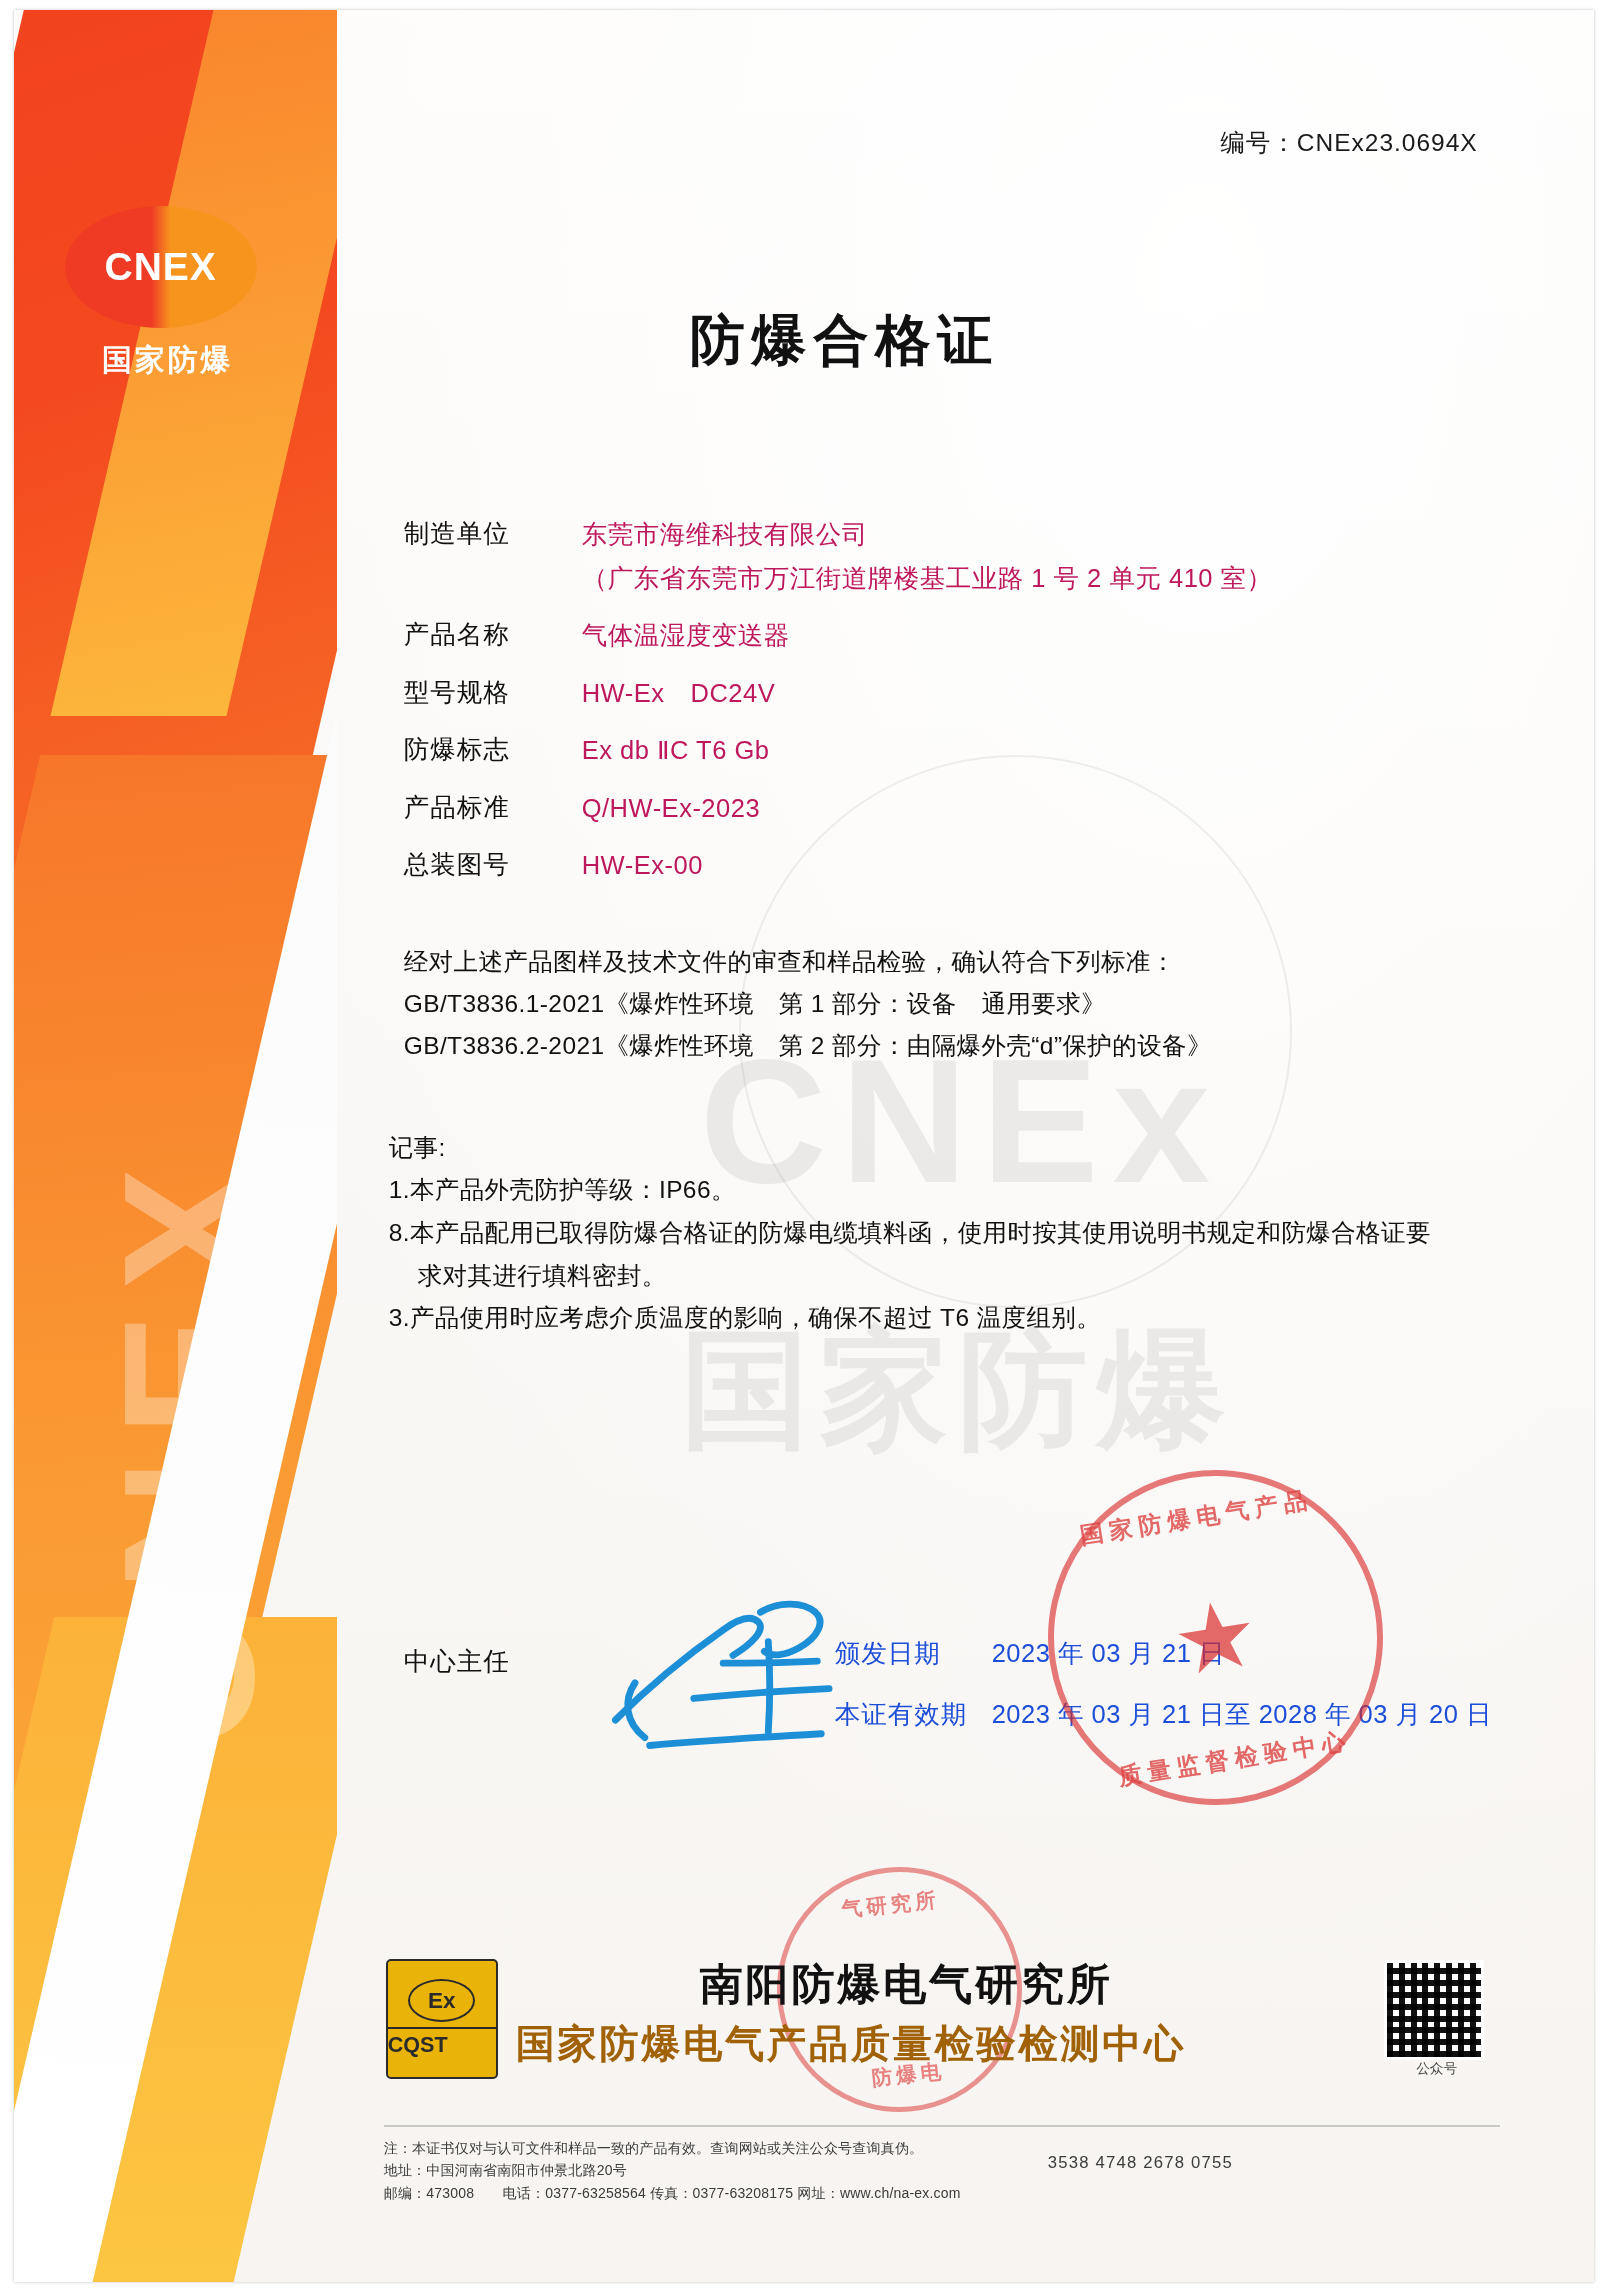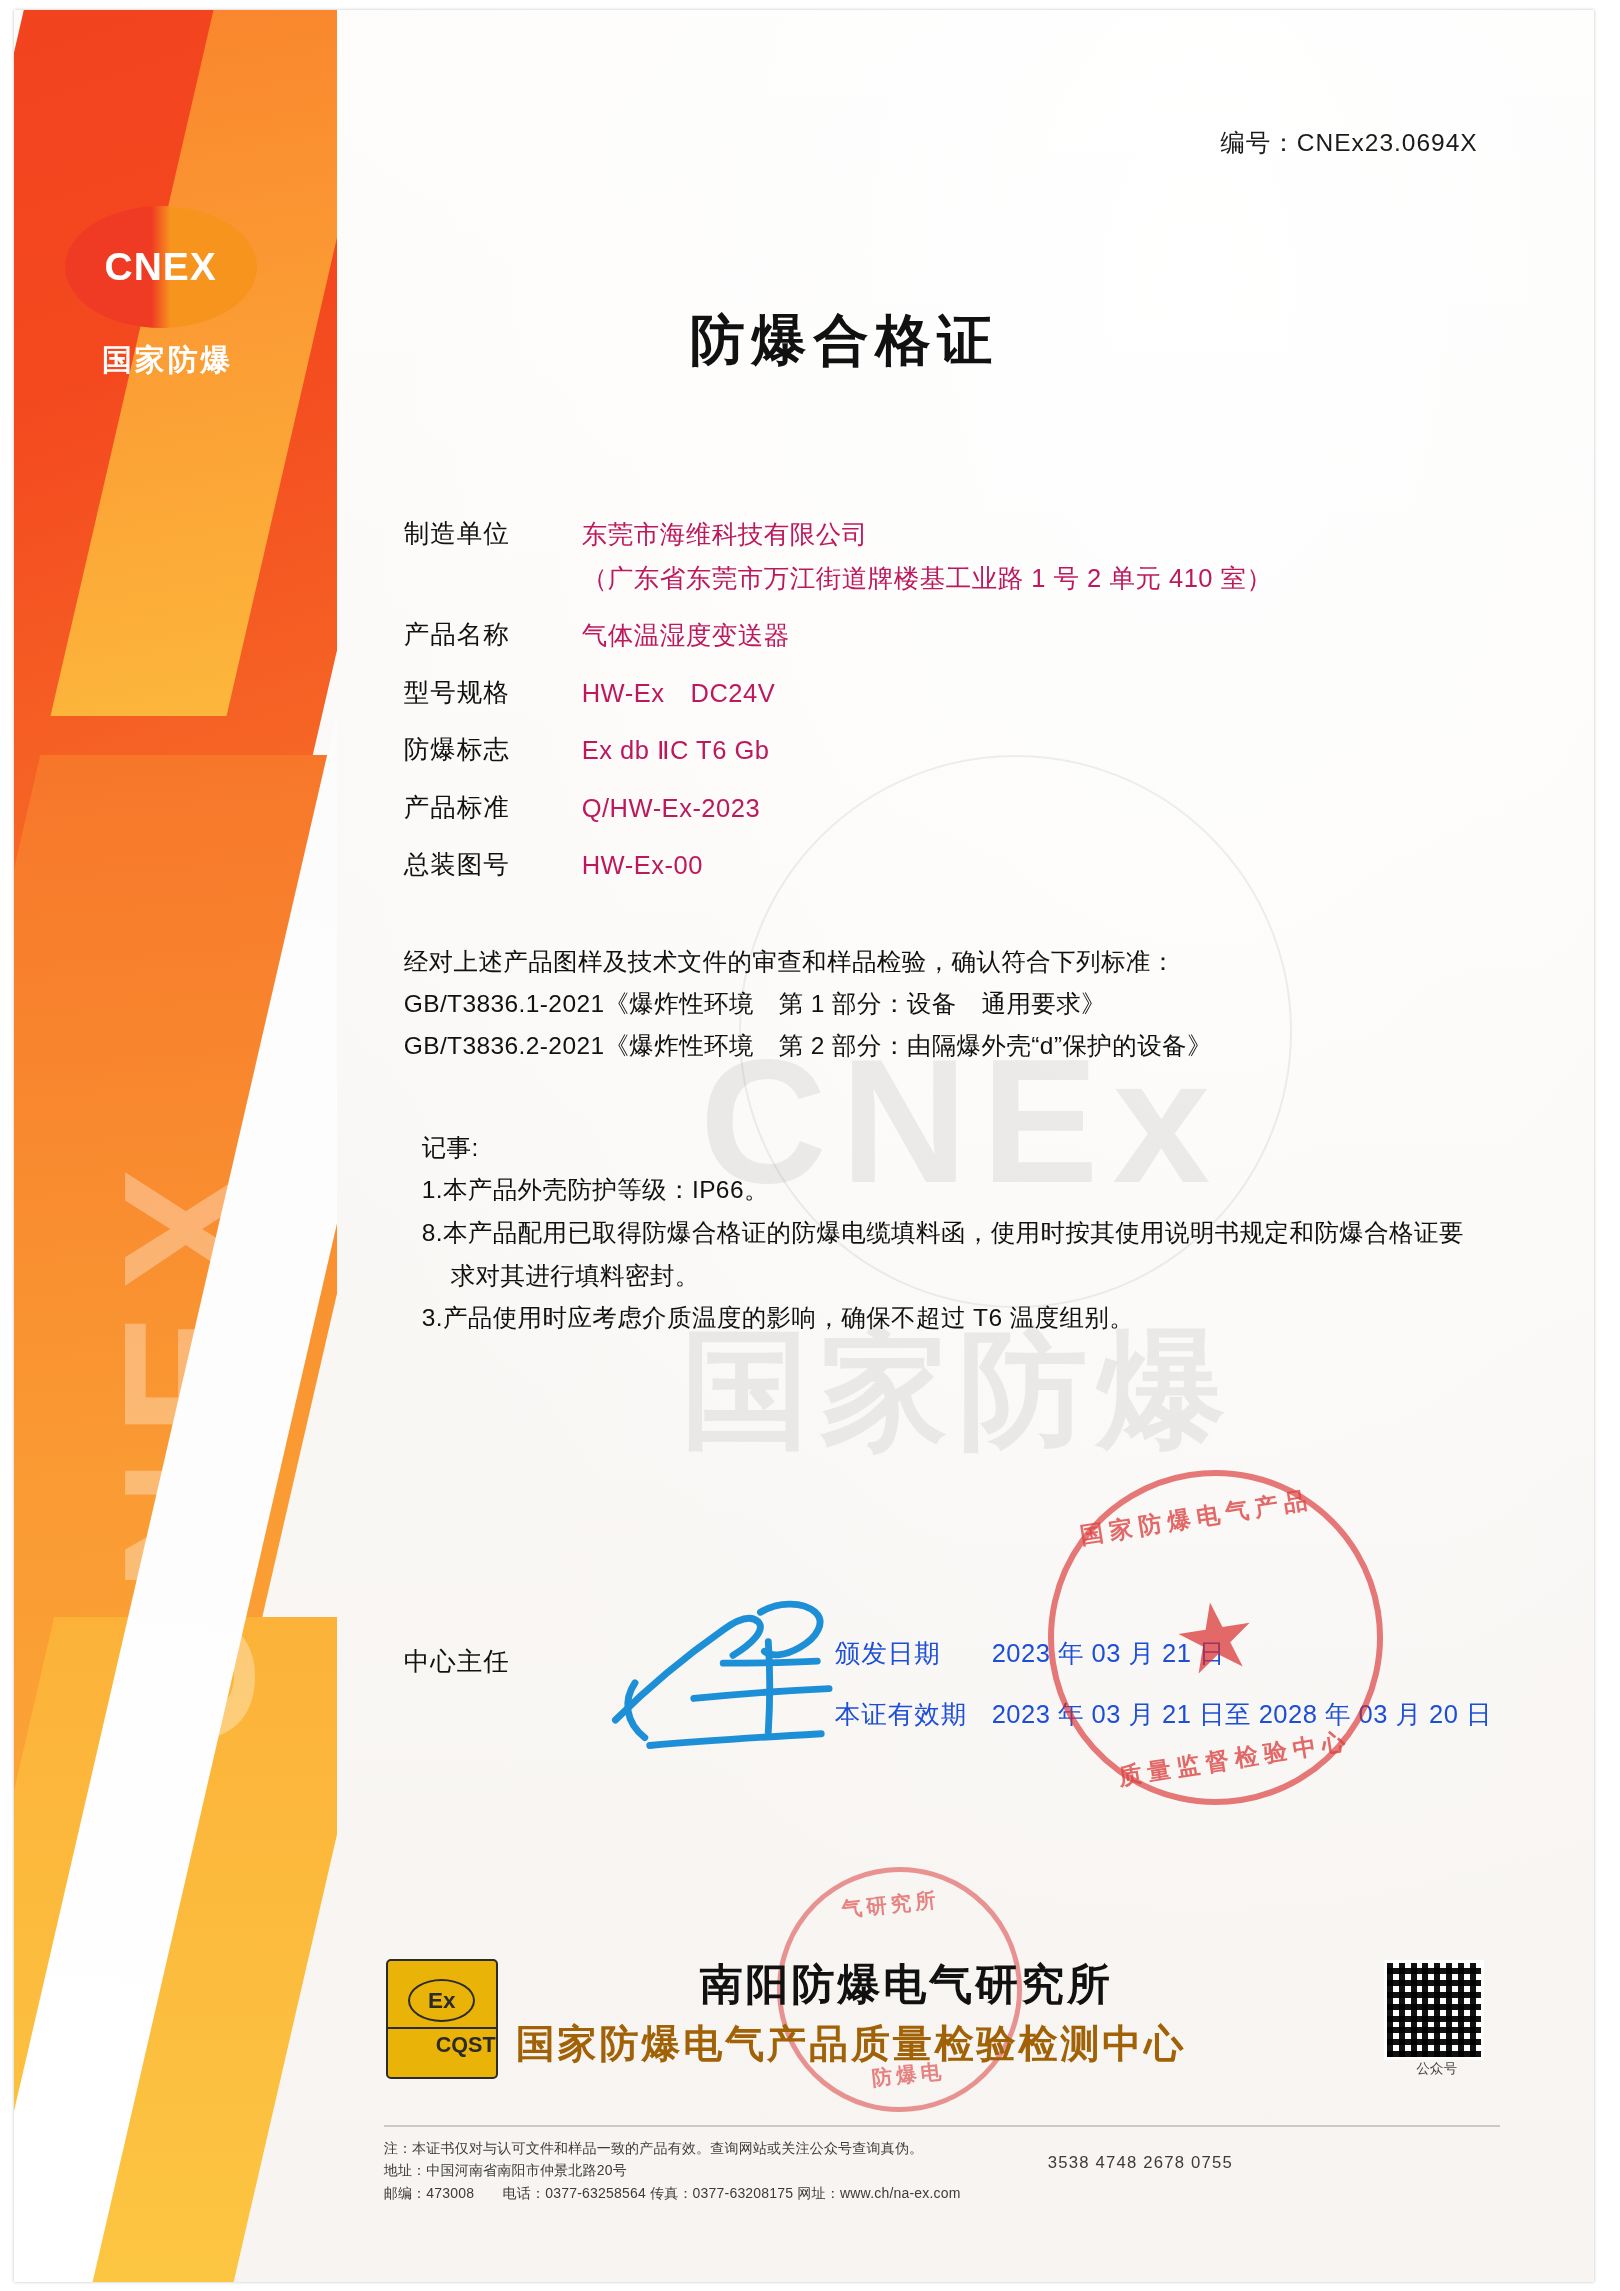--- a/index.html
+++ b/index.html
@@ -221,21 +221,21 @@
     top: 931px;
     width: 1088px;
     font-size: 24.5px;
     line-height: 1.72;
     color: #111;
     letter-spacing: 0.4px;
   }
   
   .notes {
     position: absolute;
-    left: 408px;
+    left: 375px;
     top: 1117px;
     width: 1098px;
     font-size: 24.5px;
     line-height: 1.74;
     color: #111;
     letter-spacing: 0.4px;
   }
   .notes .note-indent {
     padding-left: 29px;
   }
@@ -363,21 +363,21 @@
     font-size: 22.5px; font-weight:700; color:#2b2b2b;
     margin-bottom: 4.9px;
   }
   .ex-badge .ex-cqst {
     font-size: 21.6px;
     font-weight: 700;
     color: #2b2b2b;
     border-top: 2.9px solid #2b2b2b;
     padding-top: 2.9px;
     width: 100%;
-    text-align: right;
+    text-align: left;
   }
   .org-line1 {
     position: absolute;
     left: 686px;
     top: 1946px;
     font-size: 43px;
     font-weight: 700;
     letter-spacing: 2.9px;
     color: #111;
   }

